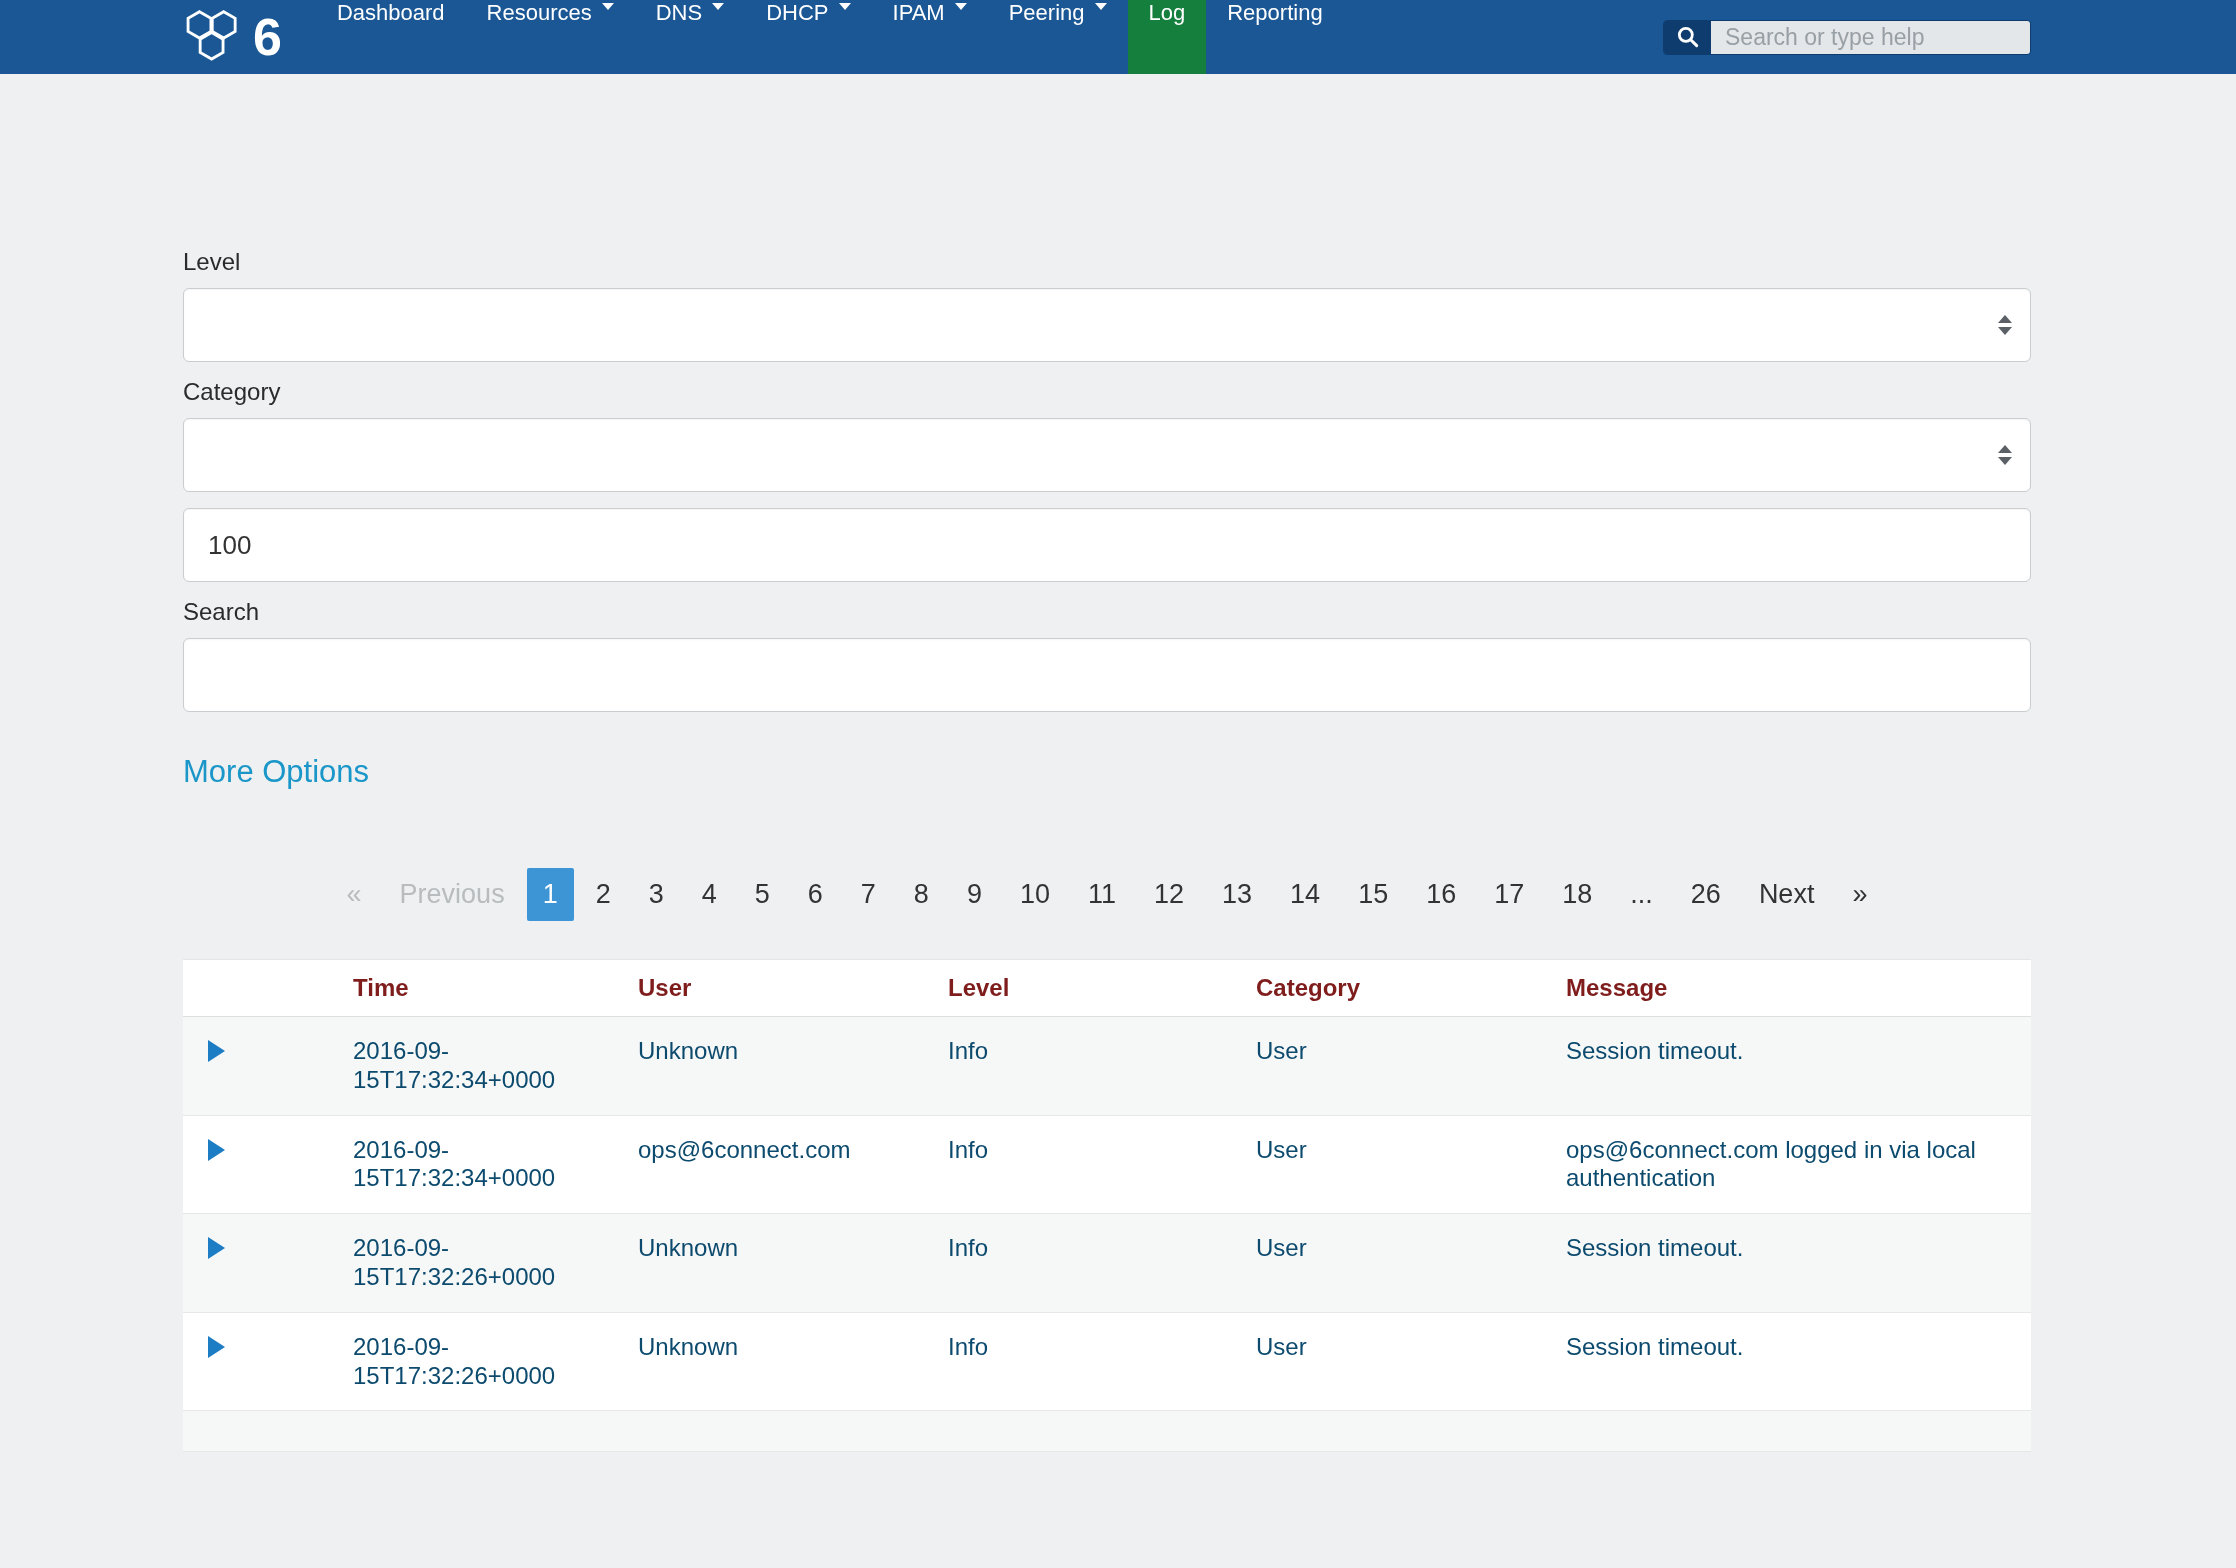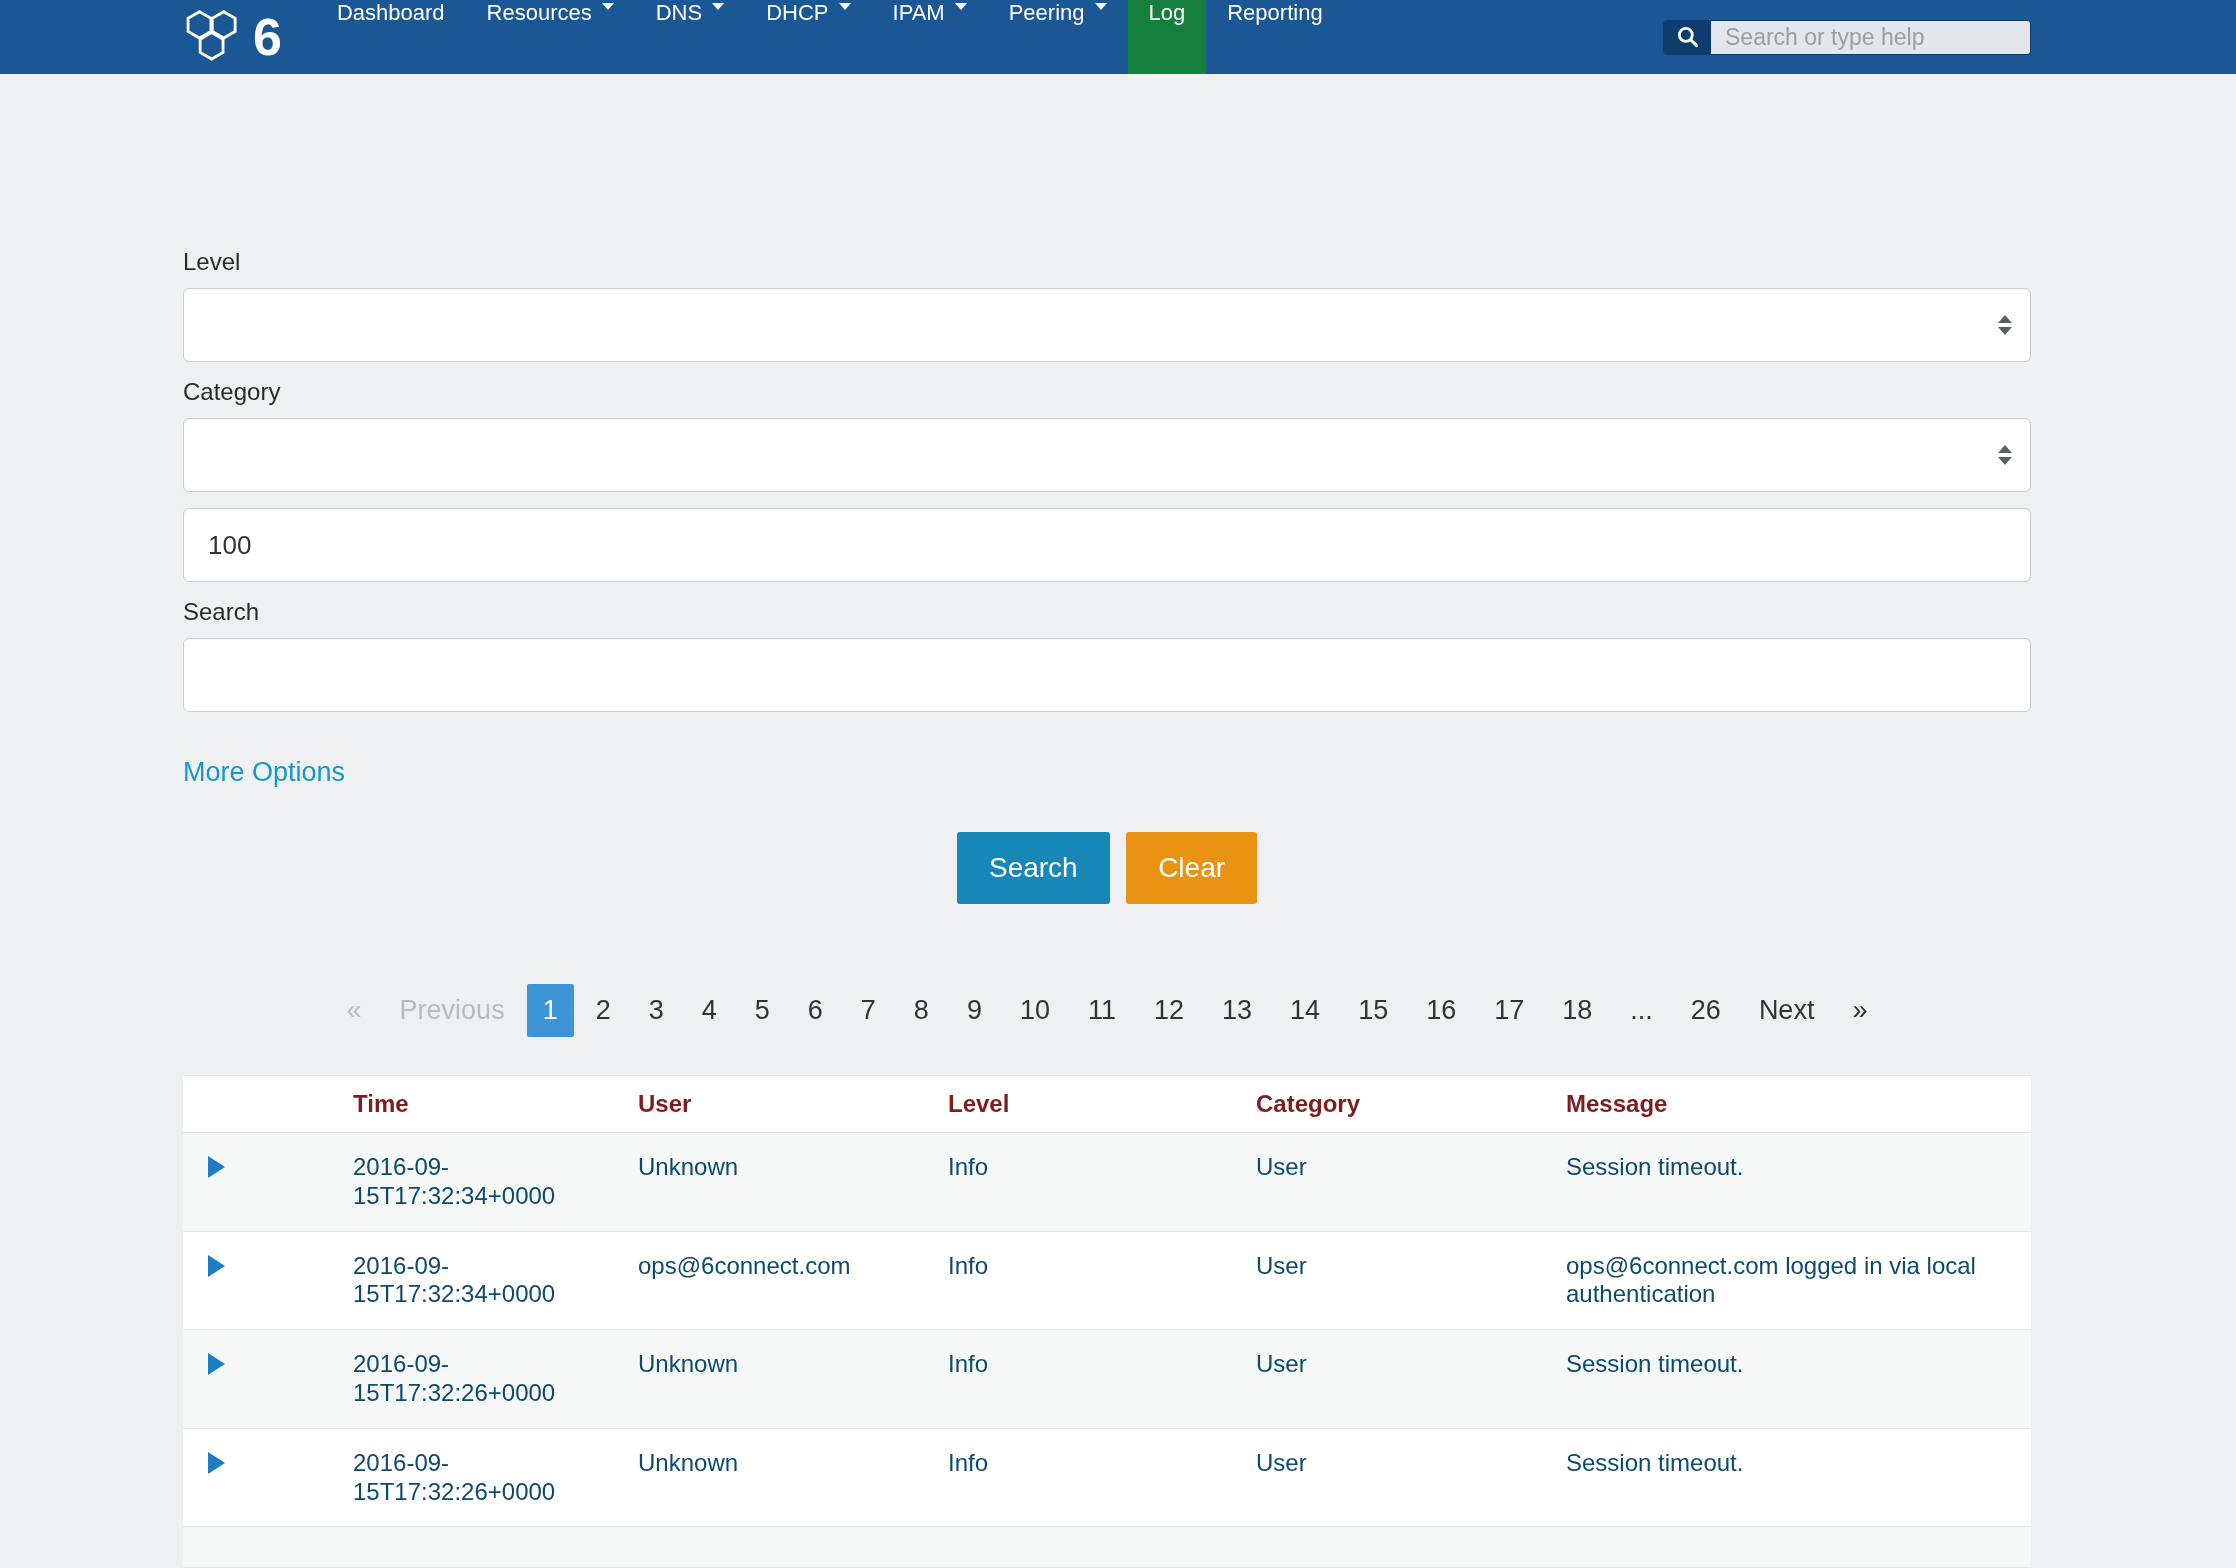--- a/index.html
+++ b/index.html
@@ -80,21 +80,21 @@
   .textbox {
     width:100%; height:74px; background:#fff;
     border:1px solid #c9cdd0; border-radius:6px;
     padding:0 24px; font-size:26px; color:#333; outline:none;
     box-shadow:inset 0 1px 2px rgba(0,0,0,0.04);
     font-family:"Liberation Sans", sans-serif;
   }
 
   .more-options {
     display:inline-block; margin-top:28px;
-    color:#1a96c8; font-size:27px; line-height:32px;
+    color:#1a96c8; font-size:31px; line-height:32px;
     cursor:pointer; text-decoration:none;
   }
 
   .btn-row { margin-top:44px; text-align:center; }
   .btn {
     display:inline-block; height:72px; padding:0 32px; margin:0 6px;
     border:none; border-radius:3px; font-size:28px; color:#fff;
     cursor:pointer; font-family:"Liberation Sans", sans-serif;
   }
   .btn-search { background:#1787b8; }
@@ -223,24 +223,20 @@
     <input class="textbox" value="100" style="">
   </div>
 
   <div class="field">
     <label>Search</label>
     <input class="textbox" value="" style="">
   </div>
 
   <a class="more-options">More Options</a>
 
-  <div class="btn-row">
-    <button class="btn btn-search">Search</button>
-    <button class="btn btn-clear">Clear</button>
-  </div>
 
   <ul class="pagination">
     <li class="pg disabled">«</li>
     <li class="pg disabled">Previous</li>
     <li class="pg active">1</li>
     <li class="pg">2</li>
     <li class="pg">3</li>
     <li class="pg">4</li>
     <li class="pg">5</li>
     <li class="pg">6</li>

